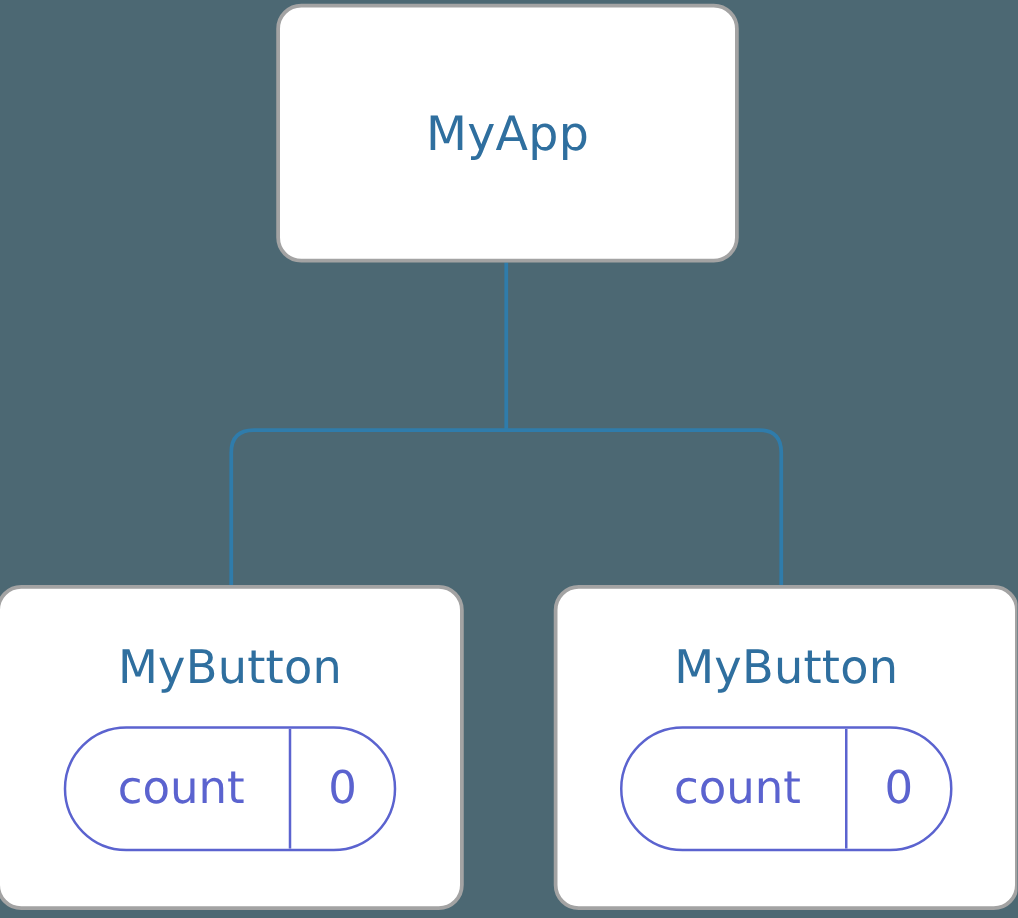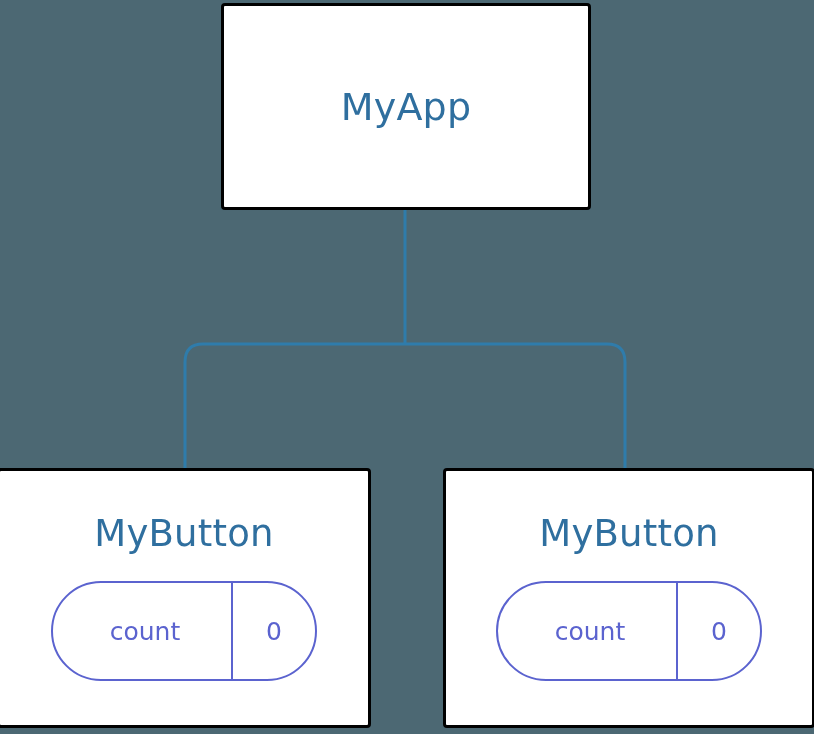--- a/index.html
+++ b/index.html
@@ -25,22 +25,22 @@
     top: 0;
     width: 814px;
     height: 734px;
     pointer-events: none;
   }
 
   
   .node {
     position: absolute;
     background: #ffffff;
-    border: 3px solid #000000;
-    border-radius: 4px;
+    border: 3px solid #a3a3a3;
+    border-radius: 20px;
     box-sizing: border-box;
     display: flex;
     flex-direction: column;
     align-items: center;
   }
   .node-root {
     left: 221px;
     top: 3px;
     width: 370px;
     height: 207px;
@@ -83,21 +83,21 @@
     display: flex;
     align-items: stretch;
     overflow: hidden;
   }
   .capsule-key,
   .capsule-val {
     display: flex;
     align-items: center;
     justify-content: center;
     color: #5b63cf;
-    font-size: 25px;
+    font-size: 36px;
     line-height: 1;
     white-space: nowrap;
   }
   .capsule-key {
     flex: 0 0 172px;
     padding-left: 6px;
   }
   .capsule-val {
     flex: 1 1 auto;
     border-left: 2px solid #5b63cf;

